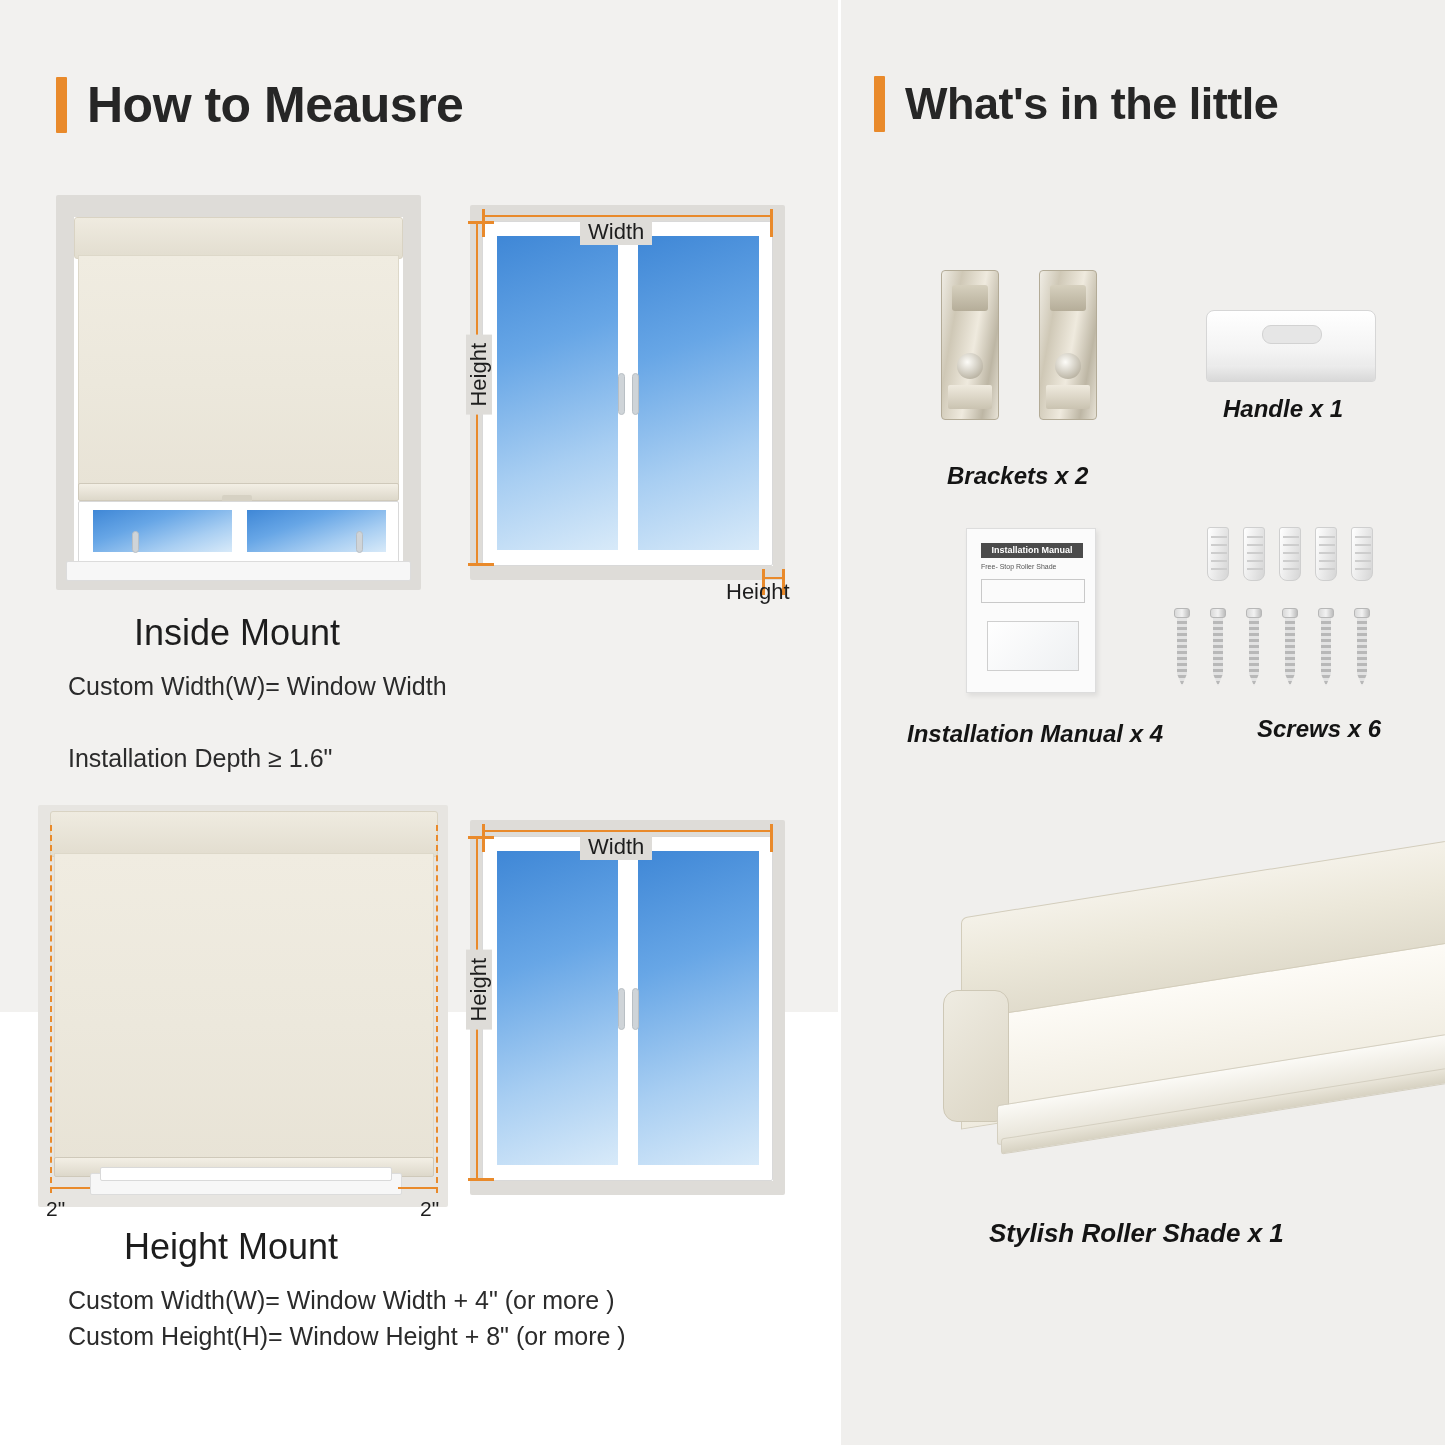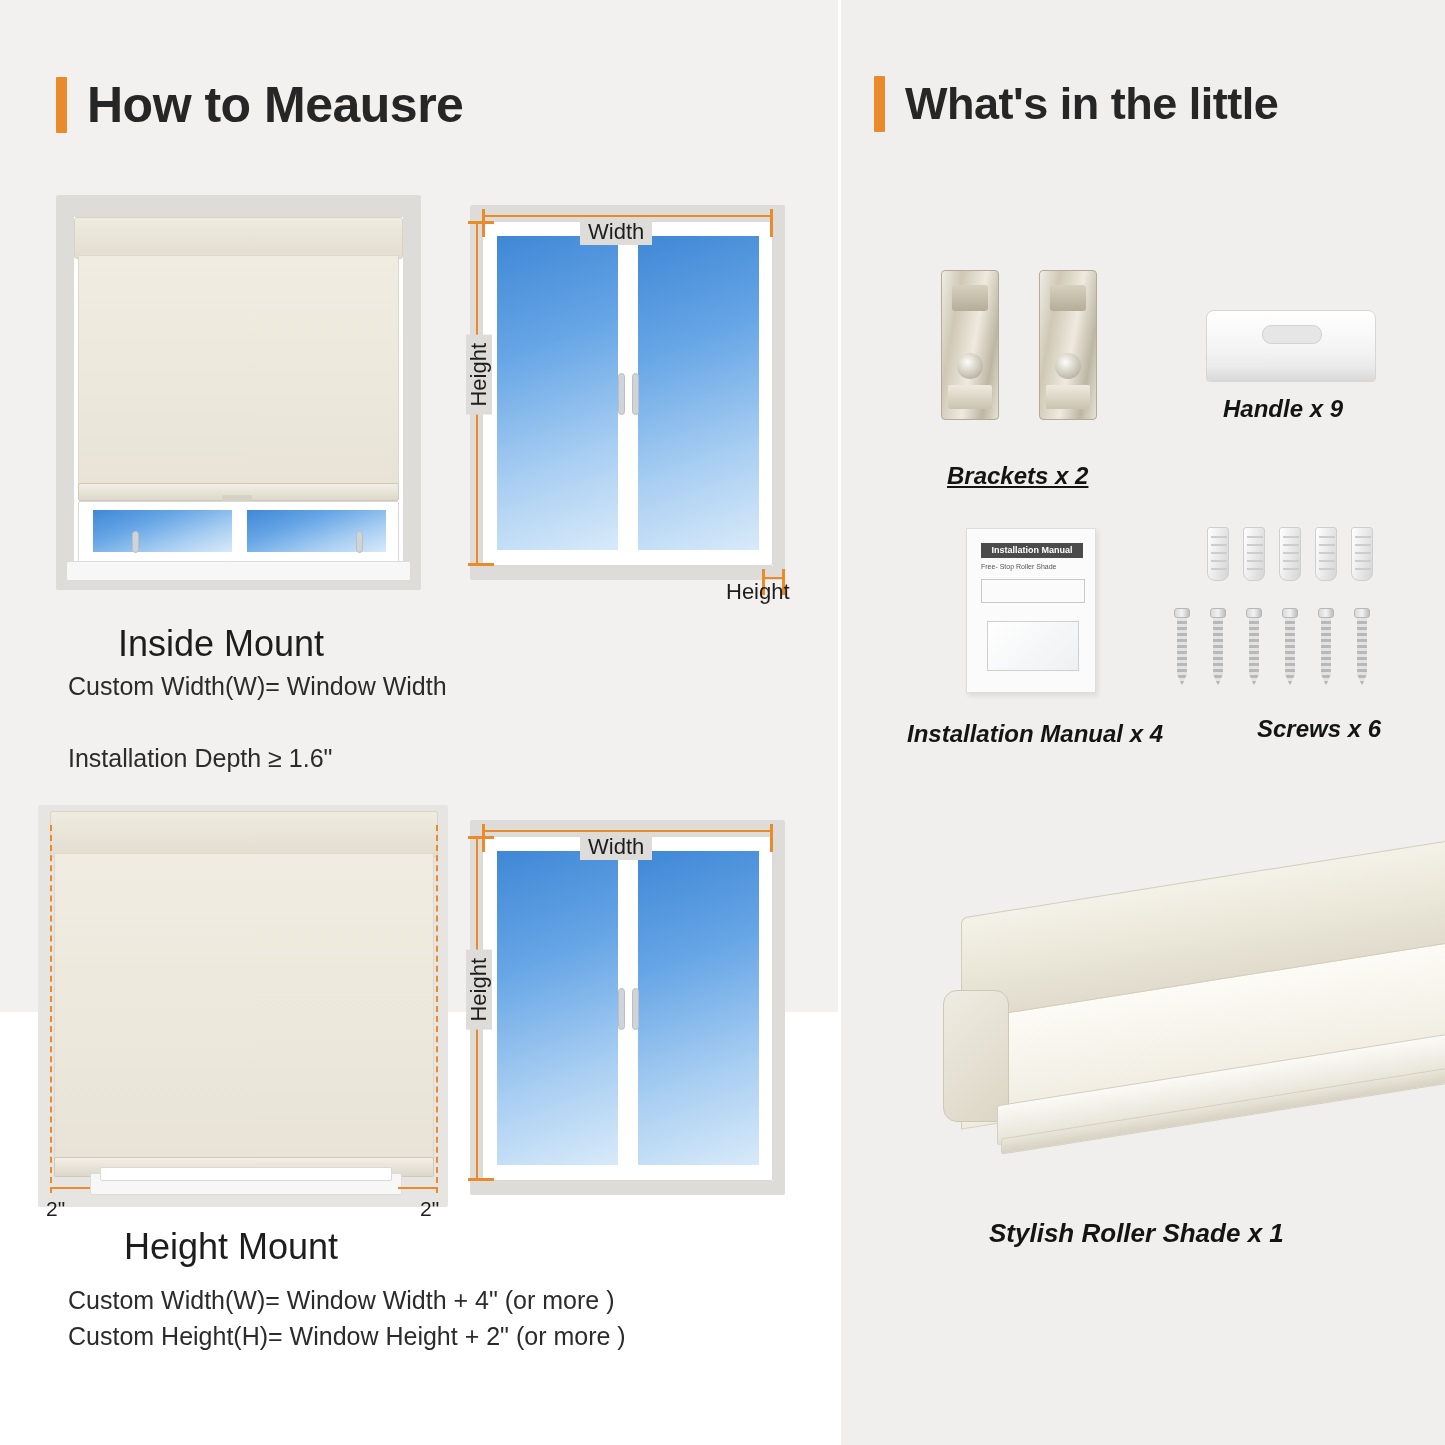--- a/index.html
+++ b/index.html
@@ -387,21 +387,21 @@
       <div class="measure-line" style="left:8px; top:368px; width:26px; height:3px;"></div>
       <div class="measure-line" style="left:16px; top:26px; width:2px; height:345px;"></div>
       <div class="measure-label vertical-label" style="left:6px; top:140px; background:#dedcd8; padding:8px 0;">Height</div>
 
       <div class="measure-line" style="left:302px; top:374px; width:3px; height:26px;"></div>
       <div class="measure-line" style="left:322px; top:374px; width:3px; height:26px;"></div>
       <div class="measure-line" style="left:302px; top:382px; width:23px; height:2px;"></div>
       <div class="measure-label" style="left:266px; top:384px;">Height</div>
     </div>
 
-    <div class="mount-title" style="left:118px; top:612px;margin-top:11px;">Inside Mount</div>
+    <div class="mount-title" style="left:134px; top:612px;">Inside Mount</div>
 
     <div class="spec-line" style="left:68px; top:672px;">Custom Width(W)= Window Width</div>
     <div class="spec-line" style="left:68px; top:744px;">Installation Depth ≥ 1.6"</div>
 
     <div class="win-wrap" style="left:38px; top:805px; width:410px; height:410px;">
       <div class="wall" style="left:0; top:0; width:410px; height:402px; background:#e7e5e1;"></div>
 
       <div class="shade-head" style="left:12px; top:6px; width:388px; height:46px;"></div>
 
       <div class="shade-body" style="left:16px; top:48px; width:380px; height:310px;"></div>
@@ -436,45 +436,45 @@
 
       <div class="measure-line" style="left:8px; top:26px; width:26px; height:3px;"></div>
       <div class="measure-line" style="left:8px; top:368px; width:26px; height:3px;"></div>
       <div class="measure-line" style="left:16px; top:26px; width:2px; height:345px;"></div>
       <div class="measure-label vertical-label" style="left:6px; top:140px; background:#dedcd8; padding:8px 0;">Height</div>
     </div>
 
     <div class="mount-title" style="left:124px; top:1226px;">Height Mount</div>
 
     <div class="spec-line" style="left:68px; top:1286px;">Custom Width(W)= Window Width + 4"  (or more )</div>
-    <div class="spec-line" style="left:68px; top:1322px;">Custom Height(H)= Window Height + 2" (or more )</div>
+    <div class="spec-line" style="left:68px; top:1322px;">Custom Height(H)= Window Height + 8" (or more )</div>
   </div>
 
   <div class="divider-v"></div>
 
   <div class="panel-right">
 
     <div class="heading" id="heading-right">
       <div class="bar"></div>
       <div class="htext">What's in the little</div>
     </div>
 
     <div>
       <div class="bracket" style="left:100px; top:270px;">
         <div class="notch"></div>
       </div>
       <div class="bracket" style="left:198px; top:270px;">
         <div class="notch"></div>
       </div>
-      <div class="part-caption" style="left:106px; top:462px;text-decoration:underline;">Brackets x 2</div>
+      <div class="part-caption" style="left:106px; top:462px;">Brackets x 2</div>
     </div>
 
     <div>
       <div class="handle-part" style="left:365px; top:310px;"></div>
-      <div class="part-caption" style="left:382px; top:395px;">Handle x 9</div>
+      <div class="part-caption" style="left:382px; top:395px;">Handle x 1</div>
     </div>
 
     <div>
       <div class="manual" style="left:125px; top:528px;">
         <div class="m-title">Installation Manual</div>
         <div class="m-sub">Free- Stop Roller Shade</div>
         <div class="m-row" style="top:50px;"></div>
         <div class="m-img"></div>
       </div>
       <div class="part-caption" style="left:66px; top:720px;">Installation Manual x 4</div>

